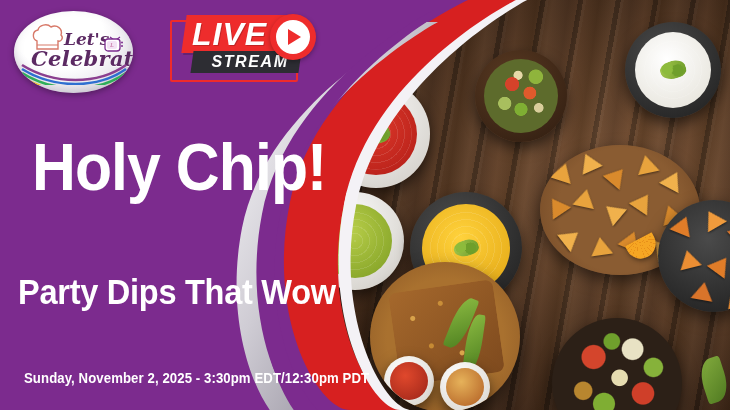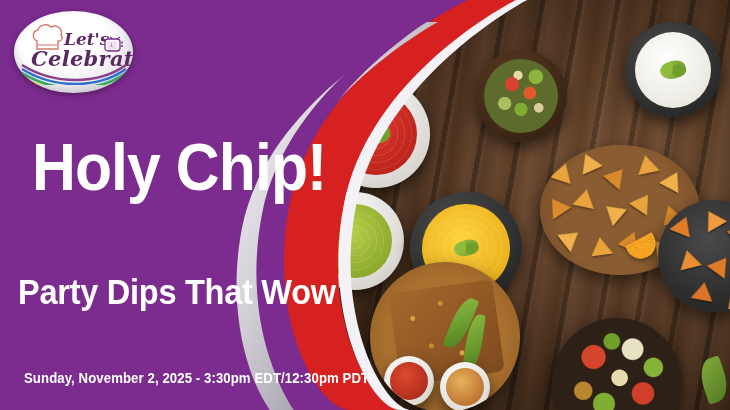--- a/index.html
+++ b/index.html
@@ -452,20 +452,32 @@
       <svg class="tv-icon" viewBox="0 0 21 20">
         <path d="M6 4 L10 7 M16 4 L12 7" stroke="#7b2d8e" stroke-width="1.1" fill="none"></path>
         <rect x="1" y="6" width="15" height="12" rx="3" fill="#ffffff" stroke="#7b2d8e" stroke-width="1.3"></rect>
         <rect x="3" y="8" width="10" height="8" rx="2" fill="#f3e3f5"></rect>
         <circle cx="18" cy="9.5" r="1" fill="#7b2d8e"></circle>
         <circle cx="18" cy="13" r="1" fill="#7b2d8e"></circle>
         <text x="8" y="14" font-size="5" fill="#b4457f" font-family="DejaVu Serif, serif" font-style="italic" text-anchor="middle">L</text>
       </svg>
     </div>
 
+    <div class="live-badge">
+      <div class="live-frame"></div>
+      <div class="live-red"></div>
+      <div class="live-word">LIVE</div>
+      <div class="stream-dark"></div>
+      <div class="stream-word">STREAM</div>
+      <div class="play-circle">
+        <div class="play-inner">
+          <div class="play-tri"></div>
+        </div>
+      </div>
+    </div>
 
 
     <div class="headline">Holy Chip!</div>
     <div class="subhead">Party Dips That Wow</div>
     <div class="datetime">Sunday, November 2, 2025 -  3:30pm EDT/12:30pm PDT</div>
   </div>
 
 </div>
 
 </body></html>

